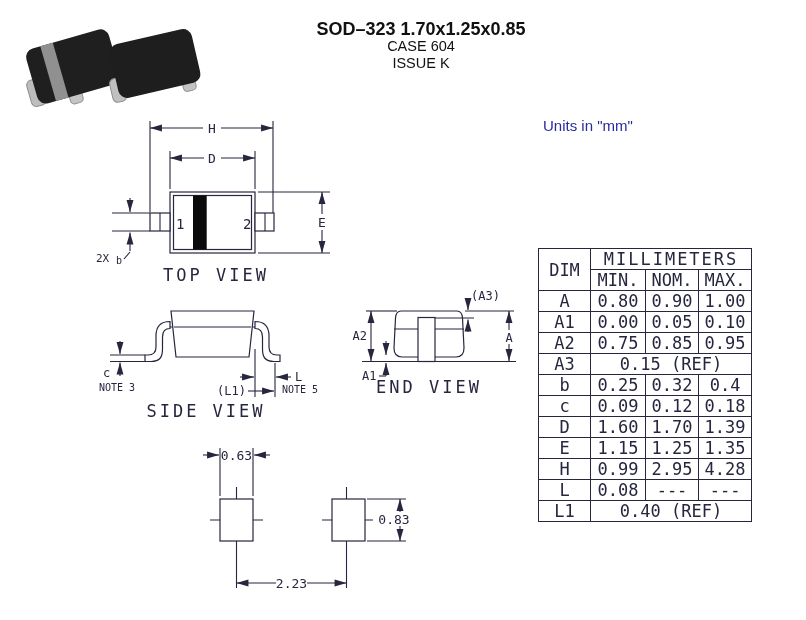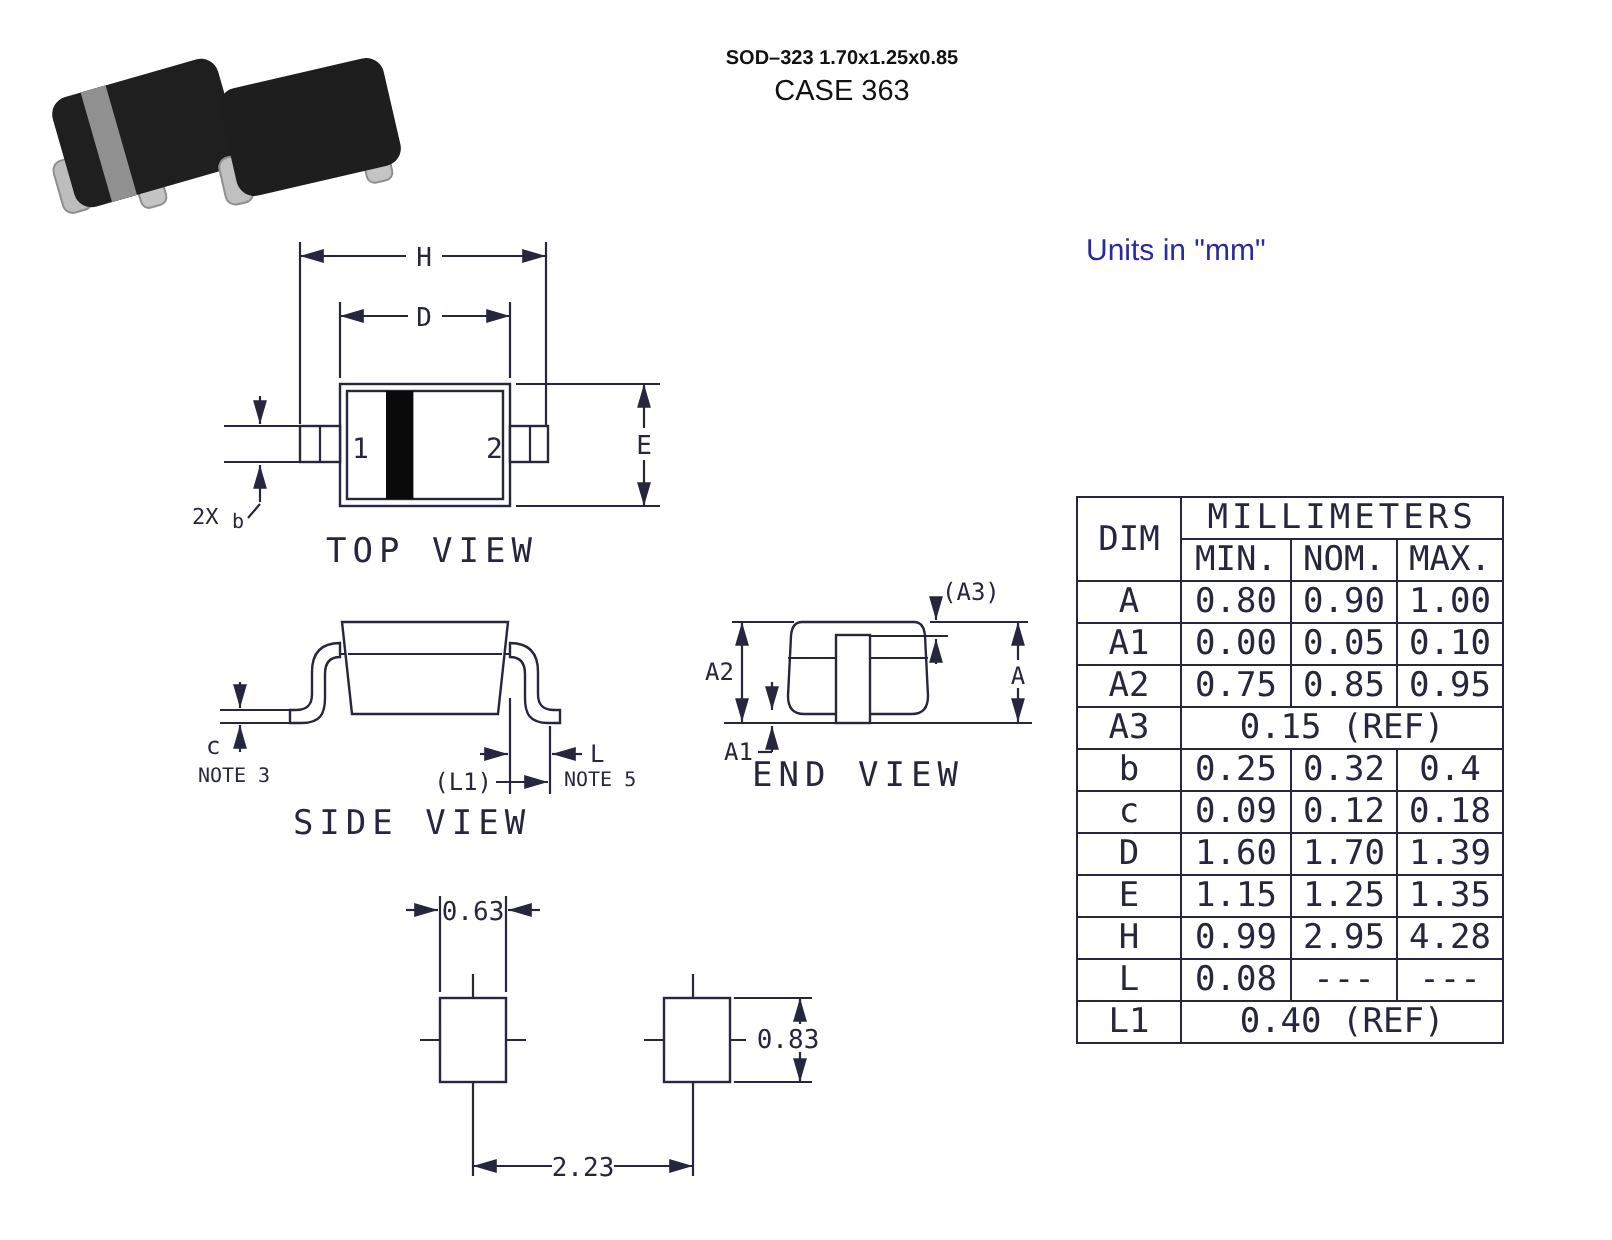--- a/index.html
+++ b/index.html
@@ -1,40 +1,41 @@
 <!DOCTYPE html>
 <html><head>
 <meta charset="utf-8">
 <style>
   html,body{margin:0;padding:0;background:#ffffff;}
   #stage{position:relative;width:806px;height:620px;background:#ffffff;overflow:hidden;
          font-family:"DejaVu Sans Mono",monospace;color:#26263e;}
   .title-block{position:absolute;left:271px;top:21px;width:300px;text-align:center;
                font-family:"Liberation Sans",sans-serif;color:#111;line-height:17px;}
-  .title-block .t1{font-weight:bold;font-size:10px;}
+  .title-block .t1{font-weight:bold;font-size:18px;}
   .title-block .t2,.title-block .t3{font-size:14.5px;}
   .units-note{position:absolute;left:543px;top:117px;font-family:"Liberation Sans",sans-serif;
               font-size:15px;color:#2a2aa0;}
   svg text{font-family:"DejaVu Sans Mono",monospace;fill:#26263e;}
   .ln{stroke:#26263e;stroke-width:1.1;fill:none;}
   .shape{stroke:#26263e;stroke-width:1.2;fill:#ffffff;}
   .dim-table{position:absolute;left:538px;top:248px;width:213px;border-collapse:collapse;
              table-layout:fixed;font-family:"DejaVu Sans Mono",monospace;font-size:17px;color:#26263e;}
   .dim-table th,.dim-table td{border:1px solid #26263e;padding:0;text-align:center;height:19px;
              font-weight:normal;overflow:hidden;white-space:nowrap;}
   .dim-table .mm-head{letter-spacing:2px;}
 </style>
 </head>
 <body>
 
 <div id="stage">
 
   <div class="title-block">
     <div class="t1">SOD–323 1.70x1.25x0.85</div>
-    <div class="t2">CASE 363</div>
+    <div class="t2">CASE 604</div>
+    <div class="t3">ISSUE K</div>
   </div>
 
   <div class="units-note">Units in "mm"</div>
 
   <svg width="806" height="620" viewBox="0 0 806 620">
     <defs>
       <marker id="ah" viewBox="0 0 12 8" refX="11.5" refY="4" markerWidth="13" markerHeight="9" orient="auto-start-reverse" markerUnits="userSpaceOnUse">
         <path d="M0.5,0.8 L11.5,4 L0.5,7.2 Z" fill="#26263e"></path>
       </marker>
     </defs>

